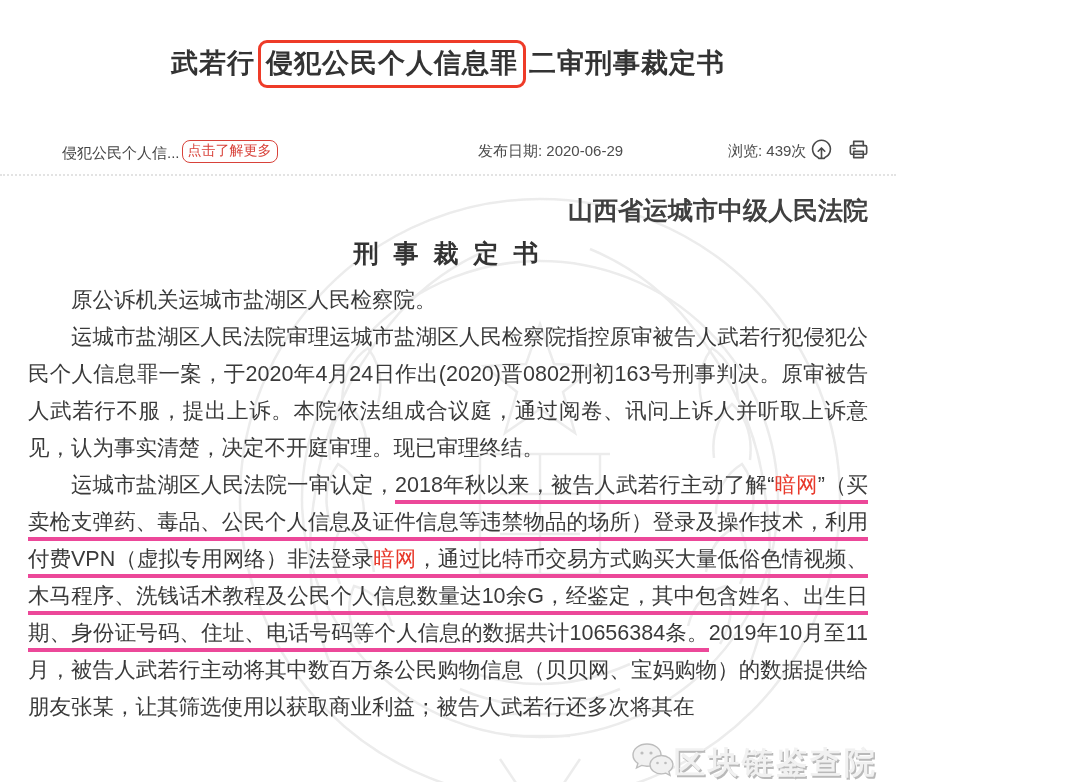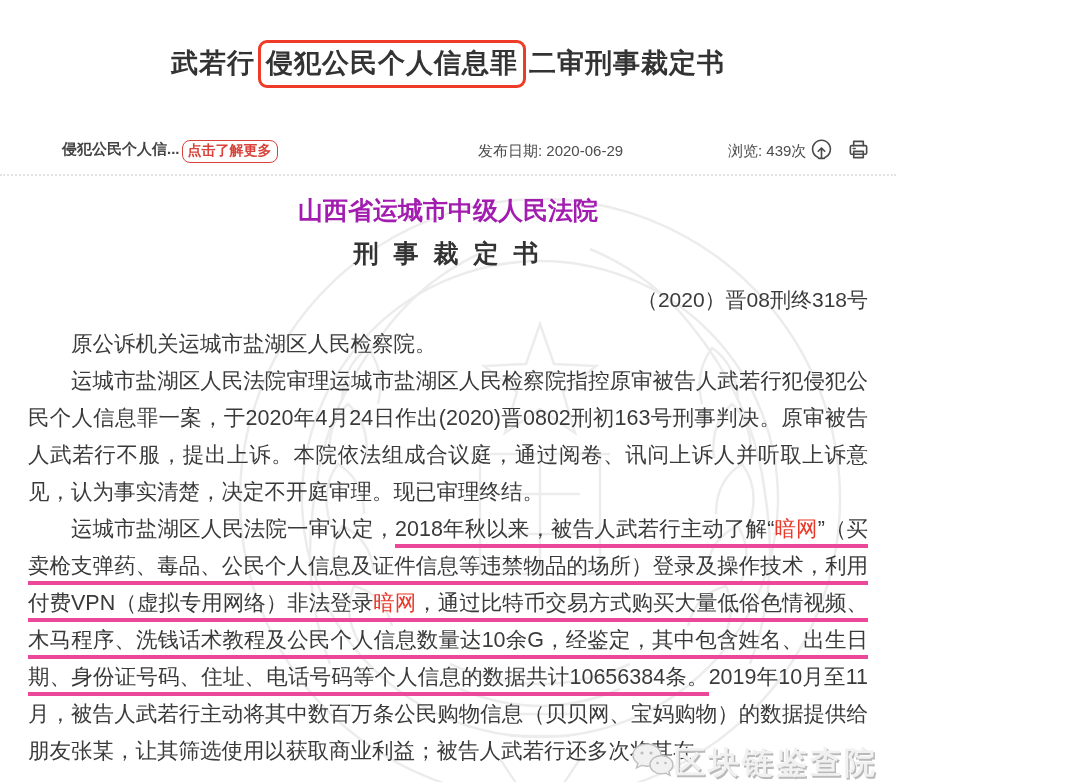--- a/index.html
+++ b/index.html
@@ -22,32 +22,32 @@
     padding-top: 16px; letter-spacing: 1px;
   }
   .title .boxed {
     display: inline-block; border: 3px solid #ee3b28; border-radius: 9px;
     padding: 2px 5px 4px 5px; margin: 0 3px;
   }
 
   
   .meta-row { position: relative; height: 46px; margin-top: 42px;
     border-bottom: 2px dotted #e3e3e3; font-size: 15px; color: #4c4c4c; }
-  .meta-left { position: absolute; left: 62px; top: 10px; display: flex; align-items: flex-start; font-weight: bold; }
+  .meta-left { position: absolute; left: 62px; top: 10px; display: flex; align-items: flex-end; }
   .meta-tag { color: #444; }
   .more-btn { color: #d8423a; border: 1px solid #d8423a; border-radius: 8px;
     padding: 1px 5px 2px 5px; font-size: 14px; margin-left: 2px; cursor: pointer; }
   .meta-publish { position: absolute; left: 478px; top: 12px; }
   .meta-views  { position: absolute; left: 728px; top: 12px; }
   .meta-icons  { position: absolute; right: 26px; top: 8px; display: flex; gap: 14px; align-items: center; }
   .meta-icons svg { display: block; cursor: pointer; }
 
   
   .doc { padding: 0 28px; }
-  .court { text-align: center; font-size: 25px; font-weight: 600; color: #a21caf; margin-top: 18px; }
+  .court { text-align: right; font-size: 25px; font-weight: 600; color: #404040; margin-top: 18px; }
   .doc-type { text-align: center; font-size: 25px; font-weight: 600; color: #333; margin-top: 10px; letter-spacing: 4px; }
   .case-no { text-align: right; font-size: 21px; color: #3a3a3a; margin-top: 16px; }
 
   .paragraphs { margin-top: 12px; }
   .para {
     font-size: 21.5px; line-height: 37px; color: #3a3a3a;
     text-align: justify; text-indent: 2em;
   }
   .red-word { color: #e8392b; }
   .underlined { border-bottom: 4px solid #ec4899; padding-bottom: 3px; }
@@ -105,21 +105,20 @@
           <rect x="3.5" y="8" width="17" height="9" rx="1.5"></rect>
           <path d="M7 14 h10 v6.5 H7 z"></path>
           <path d="M6.5 11 h2"></path>
         </svg>
       </div>
     </div>
 
     <div class="doc">
       <div class="court">山西省运城市中级人民法院</div>
       <div class="doc-type">刑 事 裁 定 书</div>
-      <div class="case-no">（2020）晋08刑终318号</div>
       <div class="paragraphs">
           <p class="para"><span>原公诉机关运城市盐湖区人民检察院。</span></p>
           <p class="para"><span>运城市盐湖区人民法院审理运城市盐湖区人民检察院指控原审被告人武若行犯侵犯公民个人信息罪一案，于2020年4月24日作出(2020)晋0802刑初163号刑事判决。原审被告人武若行不服，提出上诉。本院依法组成合议庭，通过阅卷、讯问上诉人并听取上诉意见，认为事实清楚，决定不开庭审理。现已审理终结。</span></p>
           <p class="para"><span>运城市盐湖区人民法院一审认定，</span><span class="underlined">2018年秋以来，被告人武若行主动了解“</span><span class="red-word underlined">暗网</span><span class="underlined">”（买卖枪支弹药、毒品、公民个人信息及证件信息等违禁物品的场所）登录及操作技术，利用付费VPN（虚拟专用网络）非法登录</span><span class="red-word underlined">暗网</span><span class="underlined">，通过比特币交易方式购买大量低俗色情视频、木马程序、洗钱话术教程及公民个人信息数量达10余G，经鉴定，其中包含姓名、出生日期、身份证号码、住址、电话号码等个人信息的数据共计10656384条。</span><span>2019年10月至11月，被告人武若行主动将其中数百万条公民购物信息（贝贝网、宝妈购物）的数据提供给朋友张某，让其筛选使用以获取商业利益；被告人武若行还多次将其在</span><br></p>
         </div>
     </div>
 
   </div>
 
   <div class="brand-logo">

